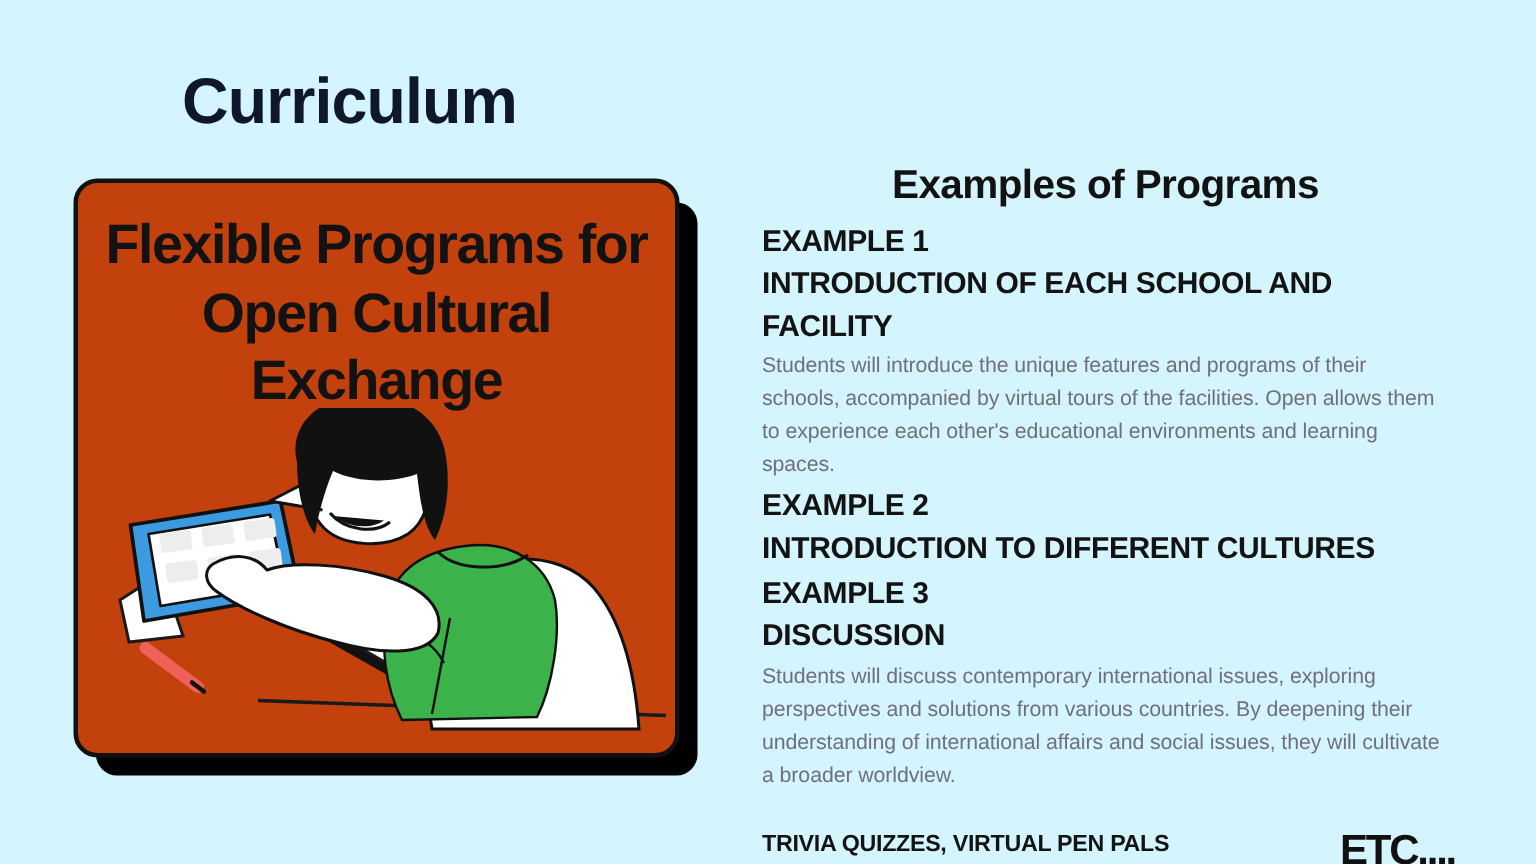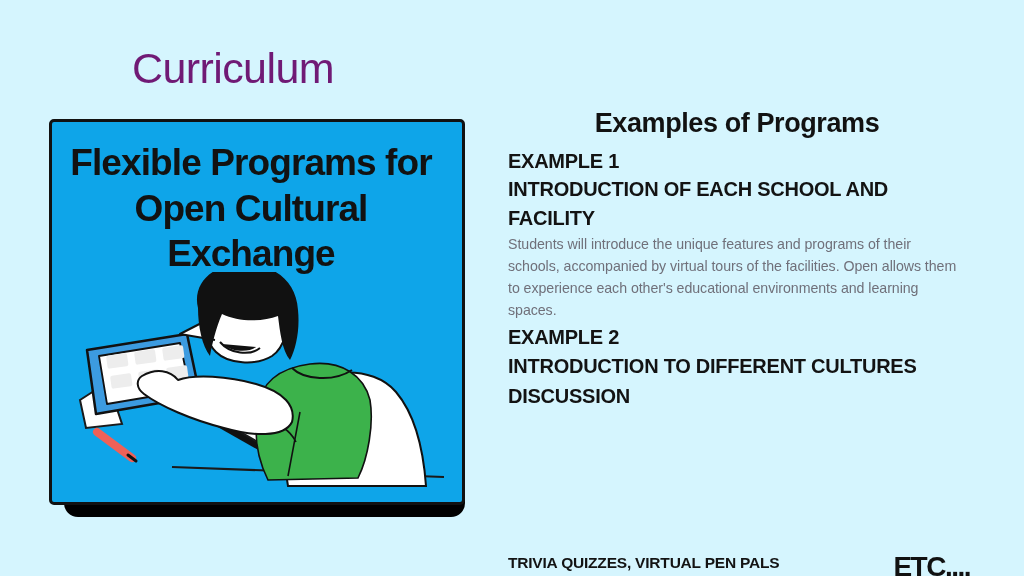--- a/index.html
+++ b/index.html
@@ -29,47 +29,46 @@
     width: 480px;
     height: 576px;
   }
   #curriculum-title {
     position: absolute;
     left: 0;
     top: 46px;
     width: 466px;
     text-align: center;
     font-size: 43px;
-    font-weight: normal;
+    font-weight: bold;
     letter-spacing: -0.6px;
-    color: #701a75;
+    color: #0f172a;
     line-height: 1.05;
   }
 
   
   #card-shadow {
     position: absolute;
     left: 64px;
     top: 135px;
     width: 401px;
     height: 382px;
     background: #000000;
     border-radius: 14px;
   }
   #card {
     position: absolute;
     left: 49px;
     top: 119px;
     width: 398px;
     height: 380px;
-    background: #0ea5e9;
+    background: #c2410c;
     border: 3px solid #111111;
-    border-radius: 5px;
+    border-radius: 16px;
     overflow: hidden;
-    padding-left: 12px;
   }
   #card-title {
     position: absolute;
     left: 16px;
     top: 18px;
     width: 366px;
     text-align: center;
     font-size: 37px;
     font-weight: bold;
     line-height: 1.23;
@@ -232,21 +231,23 @@
         <div class="ex-heading">INTRODUCTION OF EACH SCHOOL AND FACILITY</div>
         <div class="ex-body">Students will introduce the unique features and programs of their schools, accompanied by virtual tours of the facilities. Open allows them to experience each other's educational environments and learning spaces.</div>
       </div>
 
       <div class="example-block">
         <div class="ex-label">EXAMPLE 2</div>
         <div class="ex-heading">INTRODUCTION TO DIFFERENT CULTURES</div>
       </div>
 
       <div class="example-block">
+        <div class="ex-label">EXAMPLE 3</div>
         <div class="ex-heading">DISCUSSION</div>
+        <div class="ex-body">Students will discuss contemporary international issues, exploring perspectives and solutions from various countries. By deepening their understanding of international affairs and social issues, they will cultivate a broader worldview.</div>
       </div>
     </div>
 
     <div id="footer-row">
       <div id="footer-note">TRIVIA QUIZZES, VIRTUAL  PEN PALS</div>
       <div id="etc-text">ETC....</div>
     </div>
   </div>
 </div>
 

